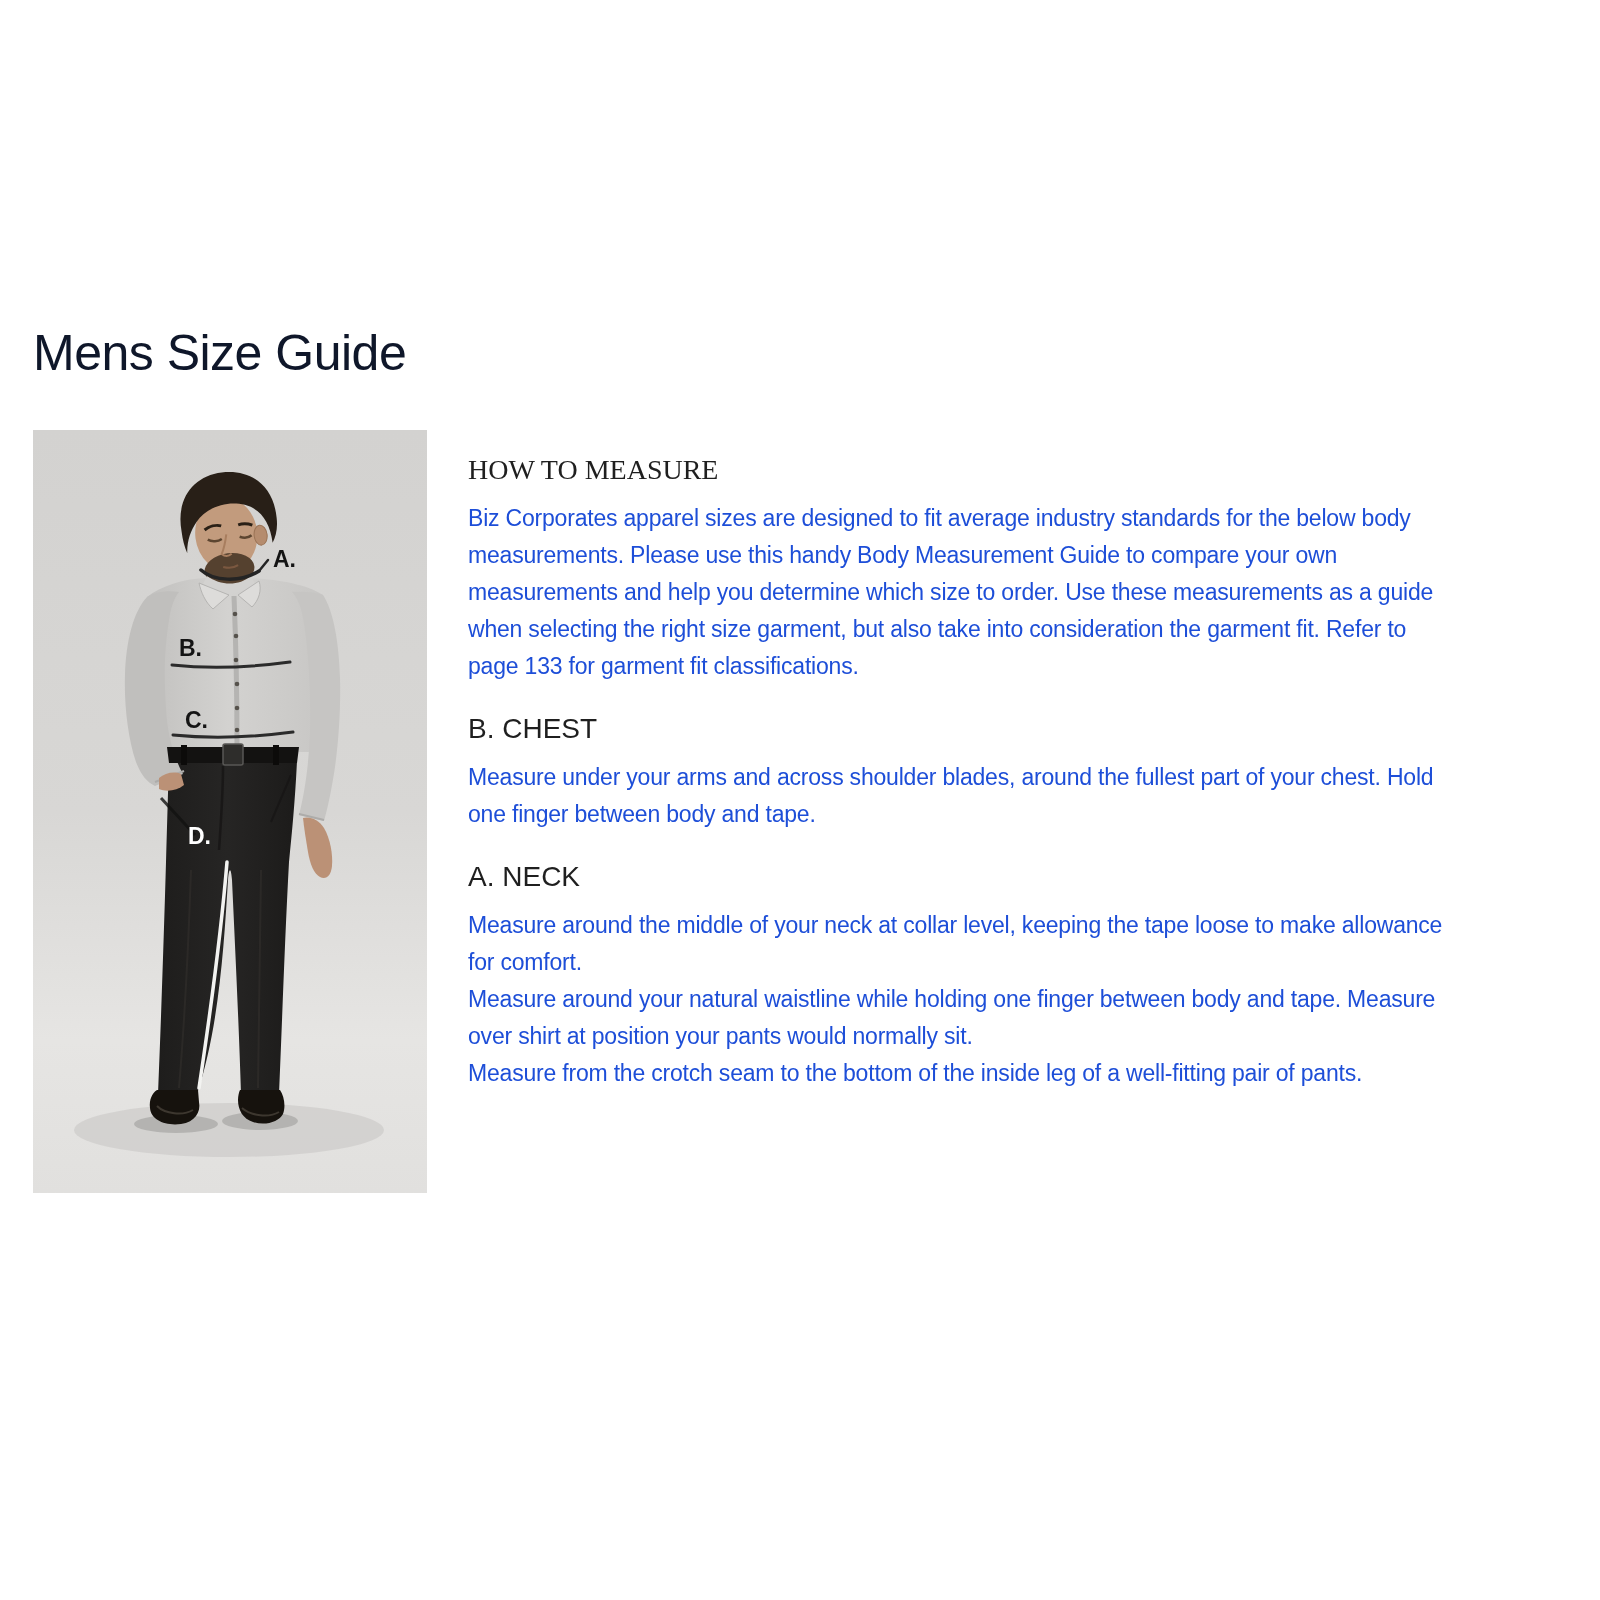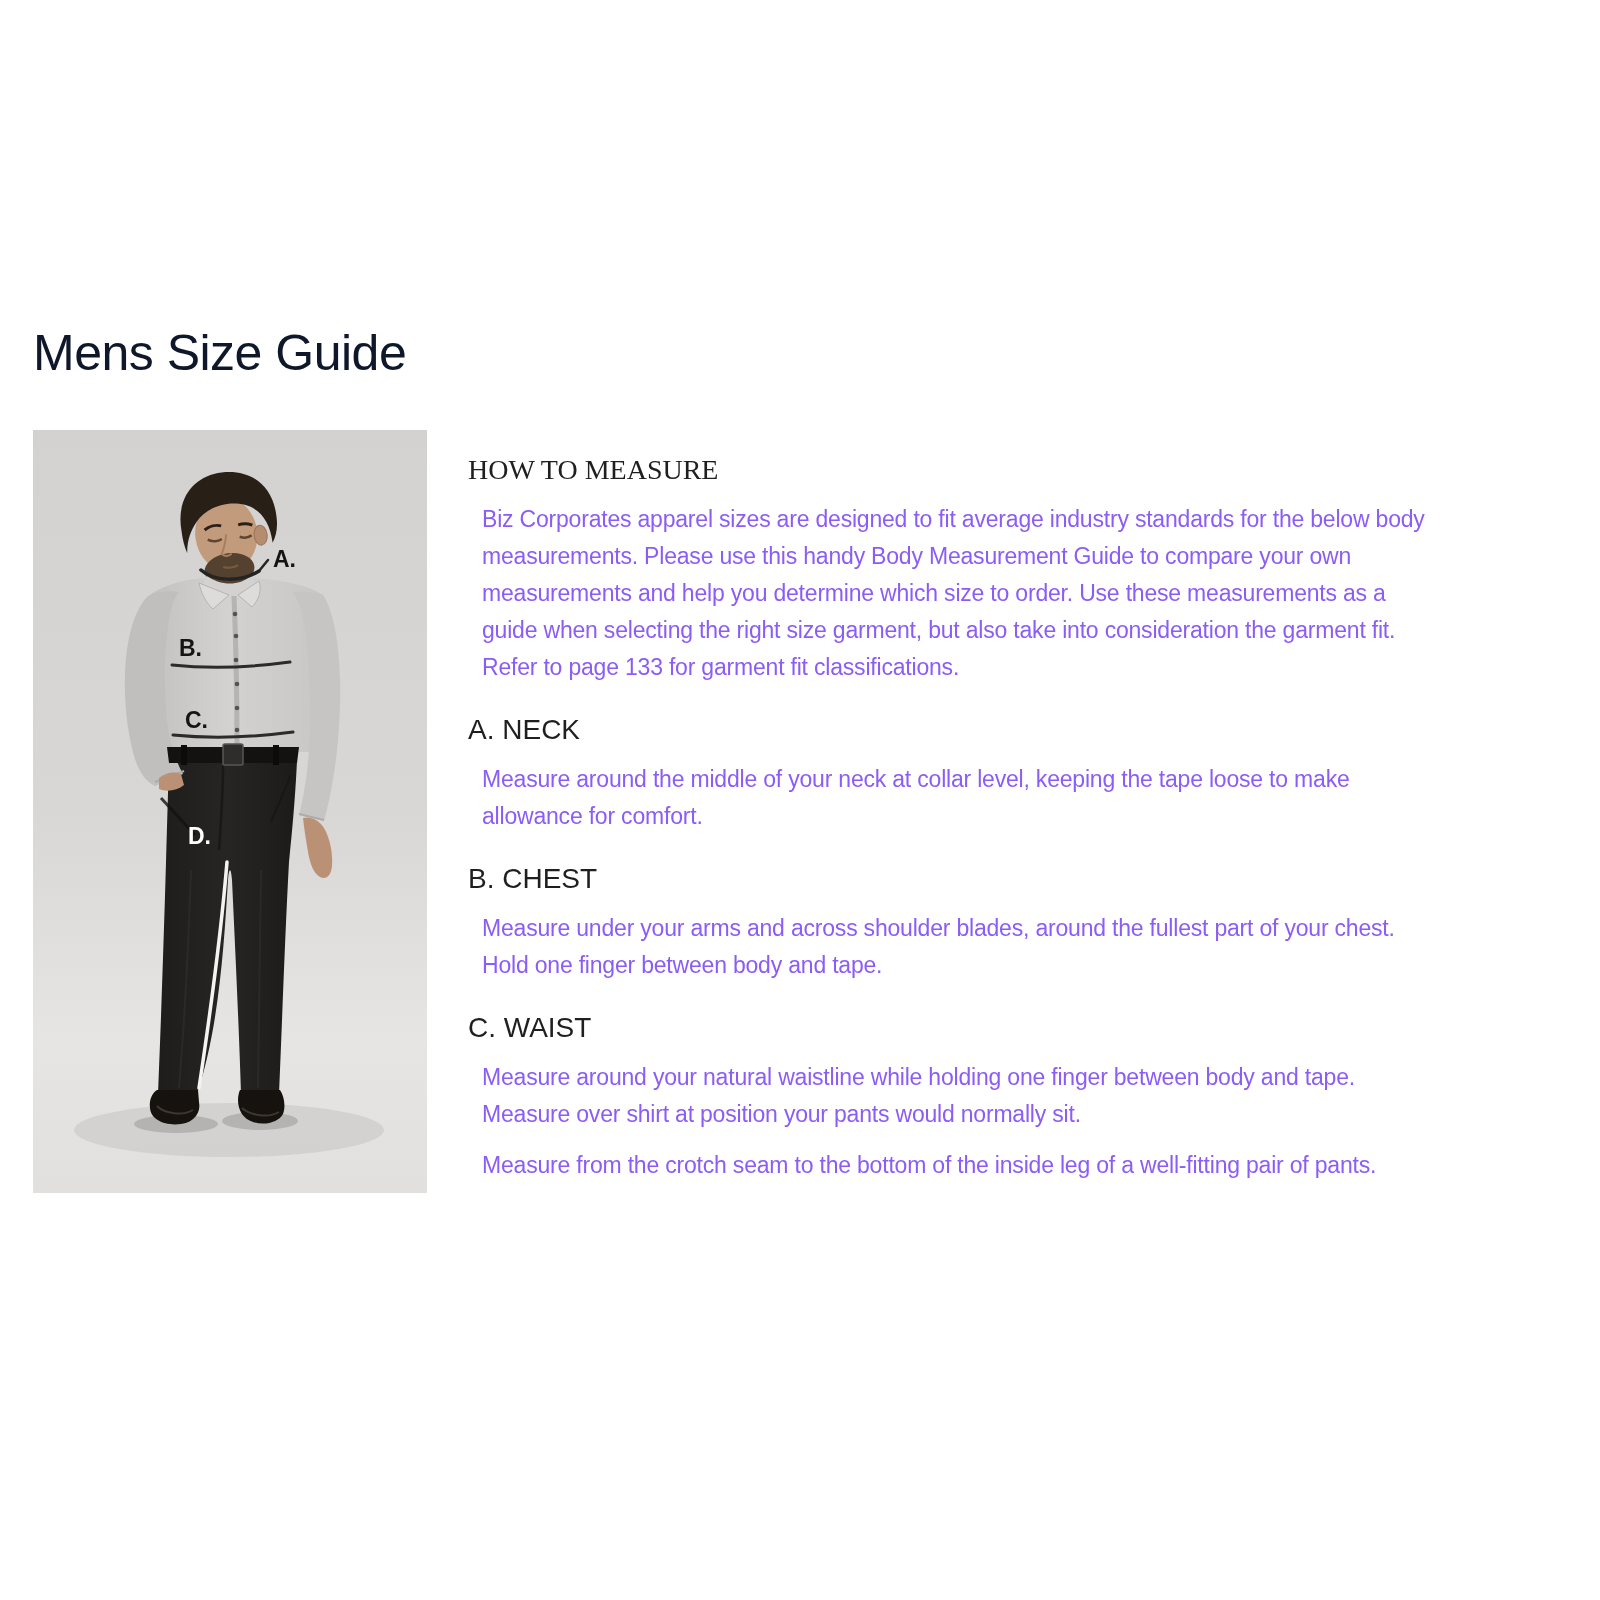--- a/index.html
+++ b/index.html
@@ -43,26 +43,26 @@
   .sec-heading {
     margin: 26px 0 13px 0;
     font-size: 28px;
     line-height: 35px;
     font-weight: 400;
     letter-spacing: 0;
     color: #1f1f1f;
   }
   .sec-heading.first { margin-top: 22px; font-family: Liberation Serif, serif; }
   .sec-body {
-    margin: 14px;
+    margin: 0;
     font-size: 23px;
     line-height: 37px;
     font-weight: 400;
     letter-spacing: -0.2px;
-    color: #8b5cf6;
+    color: #1d4ed8;
   }
   .sec-body.nowrap { white-space: nowrap; }
   .fig-label {
     font-family: "Liberation Sans", sans-serif;
     font-weight: 700;
     font-size: 23px;
   }
 </style>
 </head>
 <body>
@@ -199,31 +199,30 @@
         <path d="M194,432 C188,505 177,585 166,658" stroke="#f3f3f1" stroke-width="3.5" fill="none" stroke-linecap="round"></path>
       </svg>
     </figure>
 
     <div class="text-col">
 
       <h2 class="sec-heading first">HOW TO MEASURE</h2>
       <p class="sec-body">Biz Corporates apparel sizes are designed to fit average industry standards for the below body measurements. Please use this handy Body Measurement Guide to compare your own measurements and help you determine which size to order. Use these measurements as a guide when selecting the right size garment, but also take into consideration the garment fit. Refer to page 133 for garment fit classifications.</p>
 
       <section>
+        <h3 class="sec-heading">B. CHEST</h3>
+        <p class="sec-body">Measure under your arms and across shoulder blades, around the fullest part of your chest. Hold one finger between body and tape.</p>
+      </section>
+
+      <section>
         <h3 class="sec-heading">A. NECK</h3>
         <p class="sec-body">Measure around the middle of your neck at collar level, keeping the tape loose to make allowance for comfort.</p>
       </section>
 
       <section>
-        <h3 class="sec-heading">B. CHEST</h3>
-        <p class="sec-body">Measure under your arms and across shoulder blades, around the fullest part of your chest. Hold one finger between body and tape.</p>
-      </section>
-
-      <section>
-        <h3 class="sec-heading">C. WAIST</h3>
         <p class="sec-body">Measure around your natural waistline while holding one finger between body and tape. Measure over shirt at position your pants would normally sit.</p>
       </section>
 
       <section>
         <p class="sec-body nowrap">Measure from the crotch seam to the bottom of the inside leg of a well-fitting pair of pants.</p>
       </section>
 
     </div>
   </div>
 </div>

